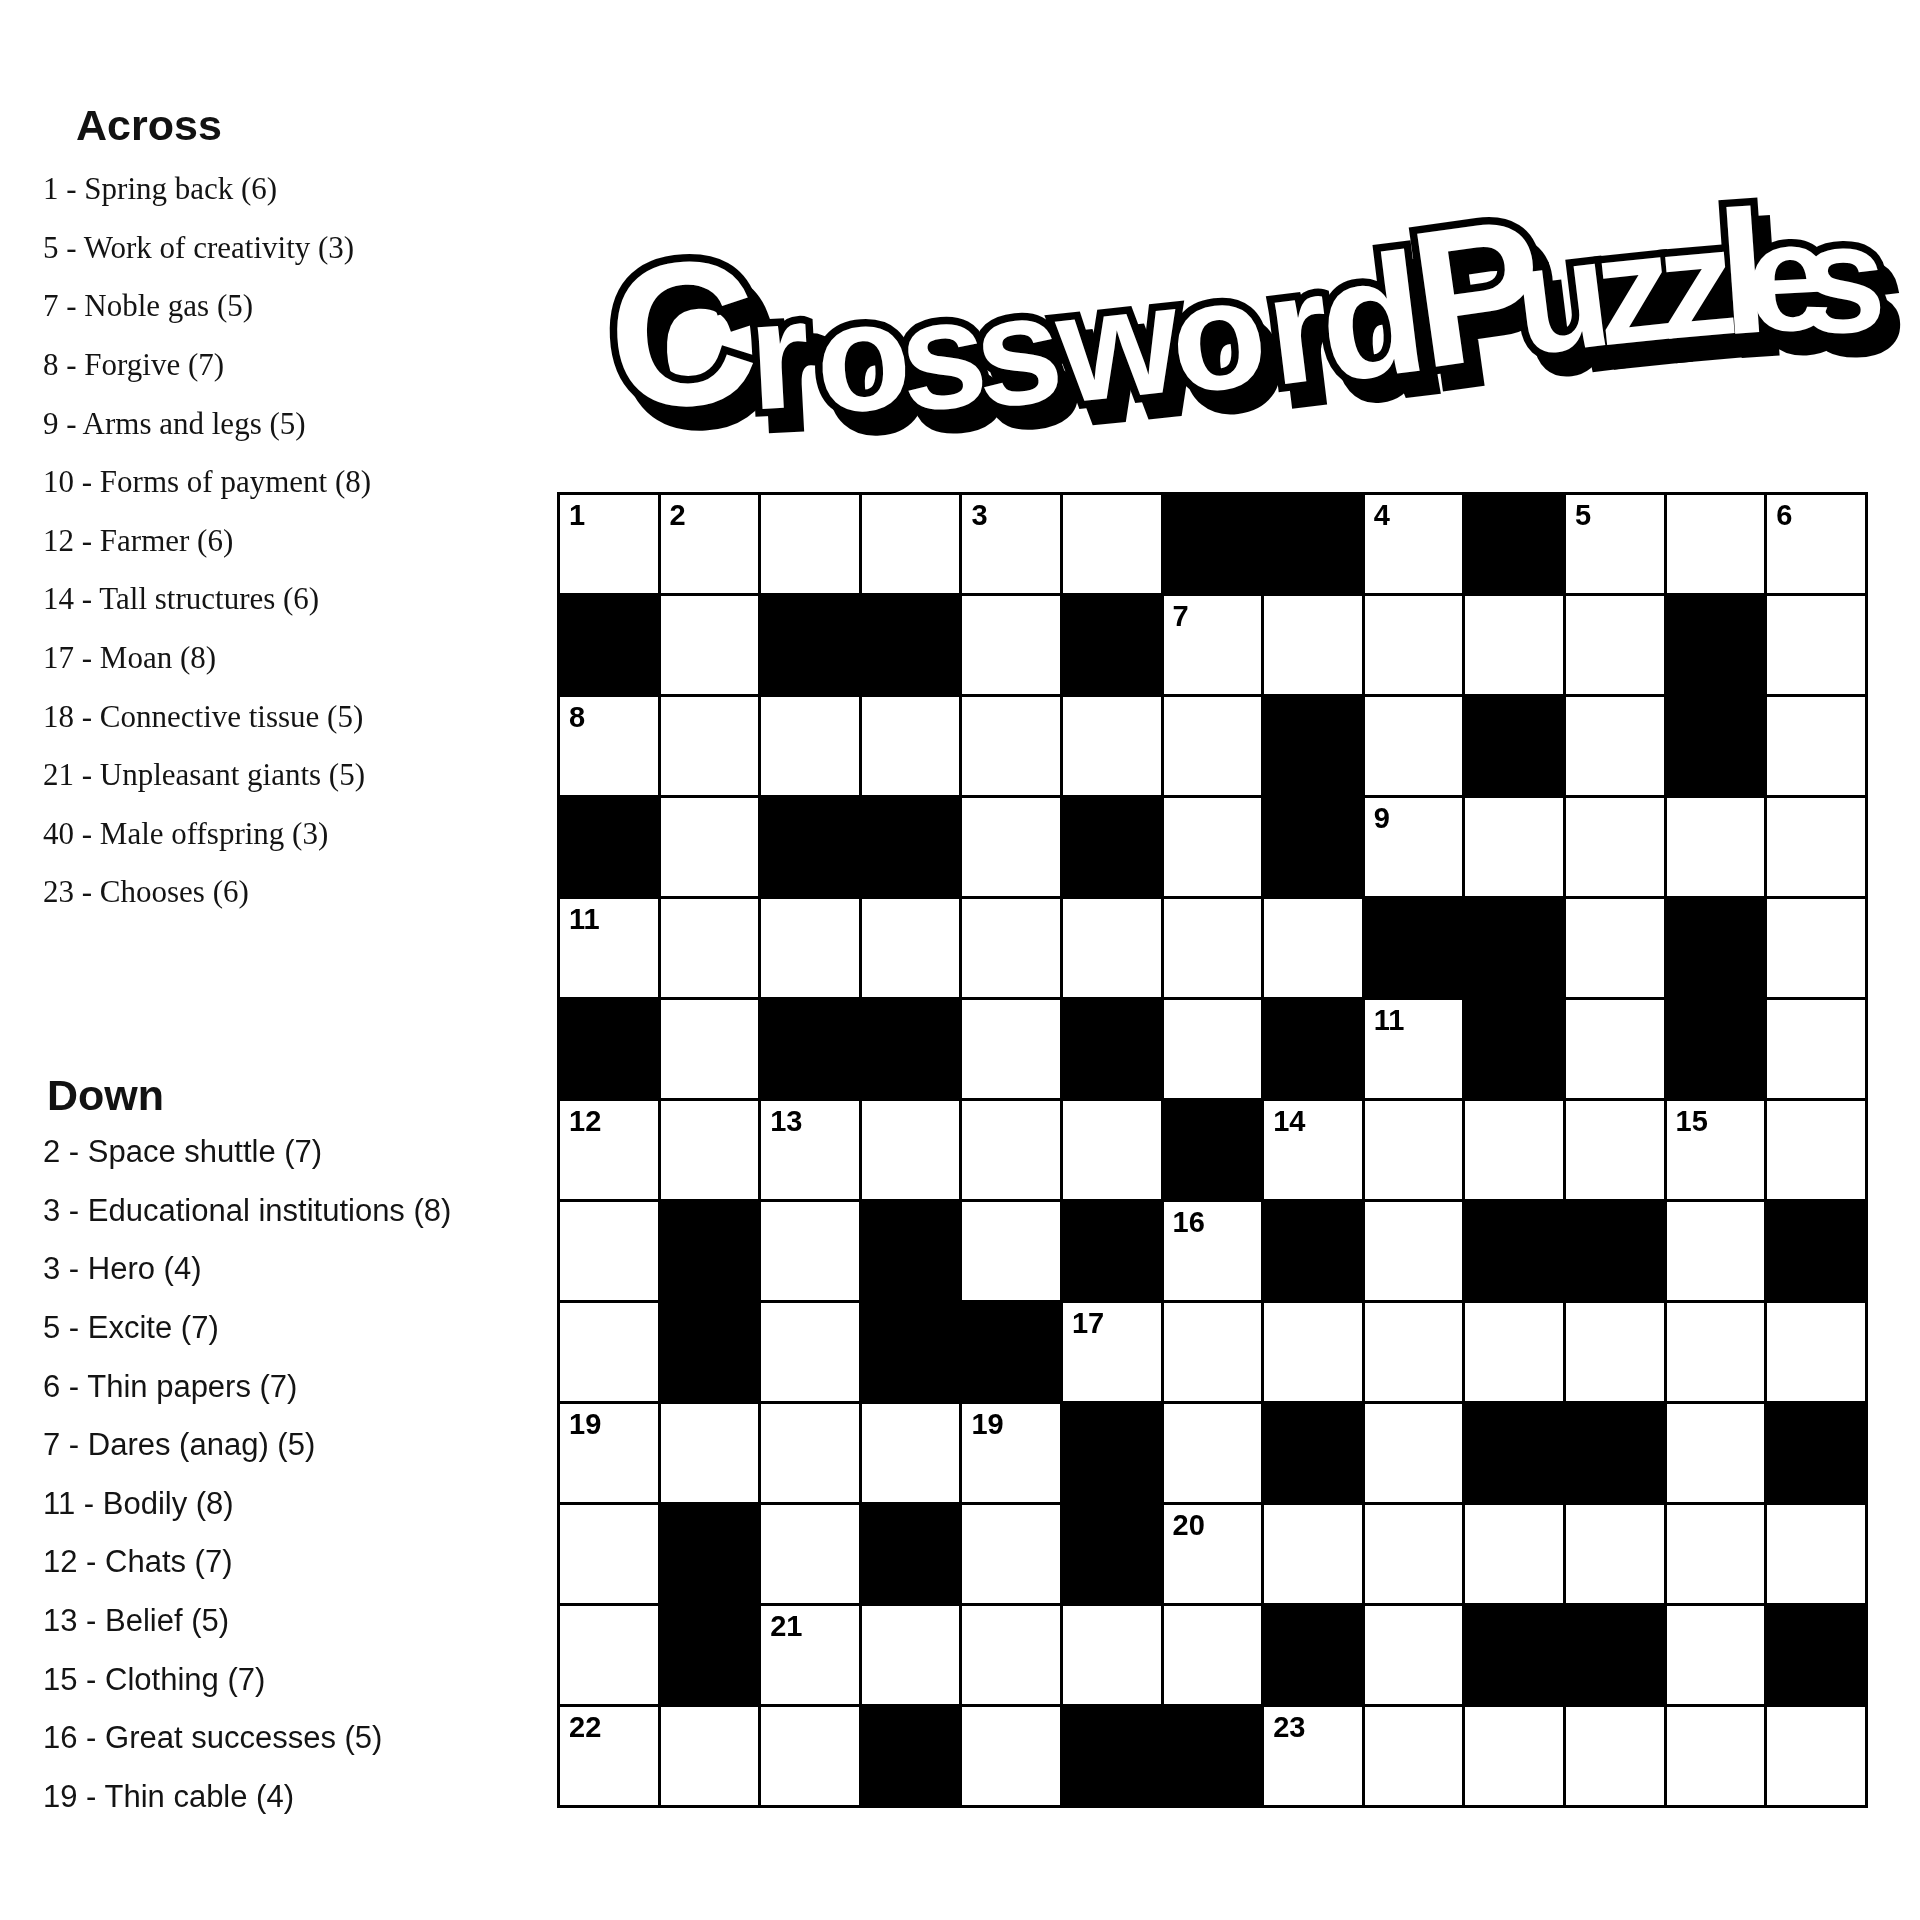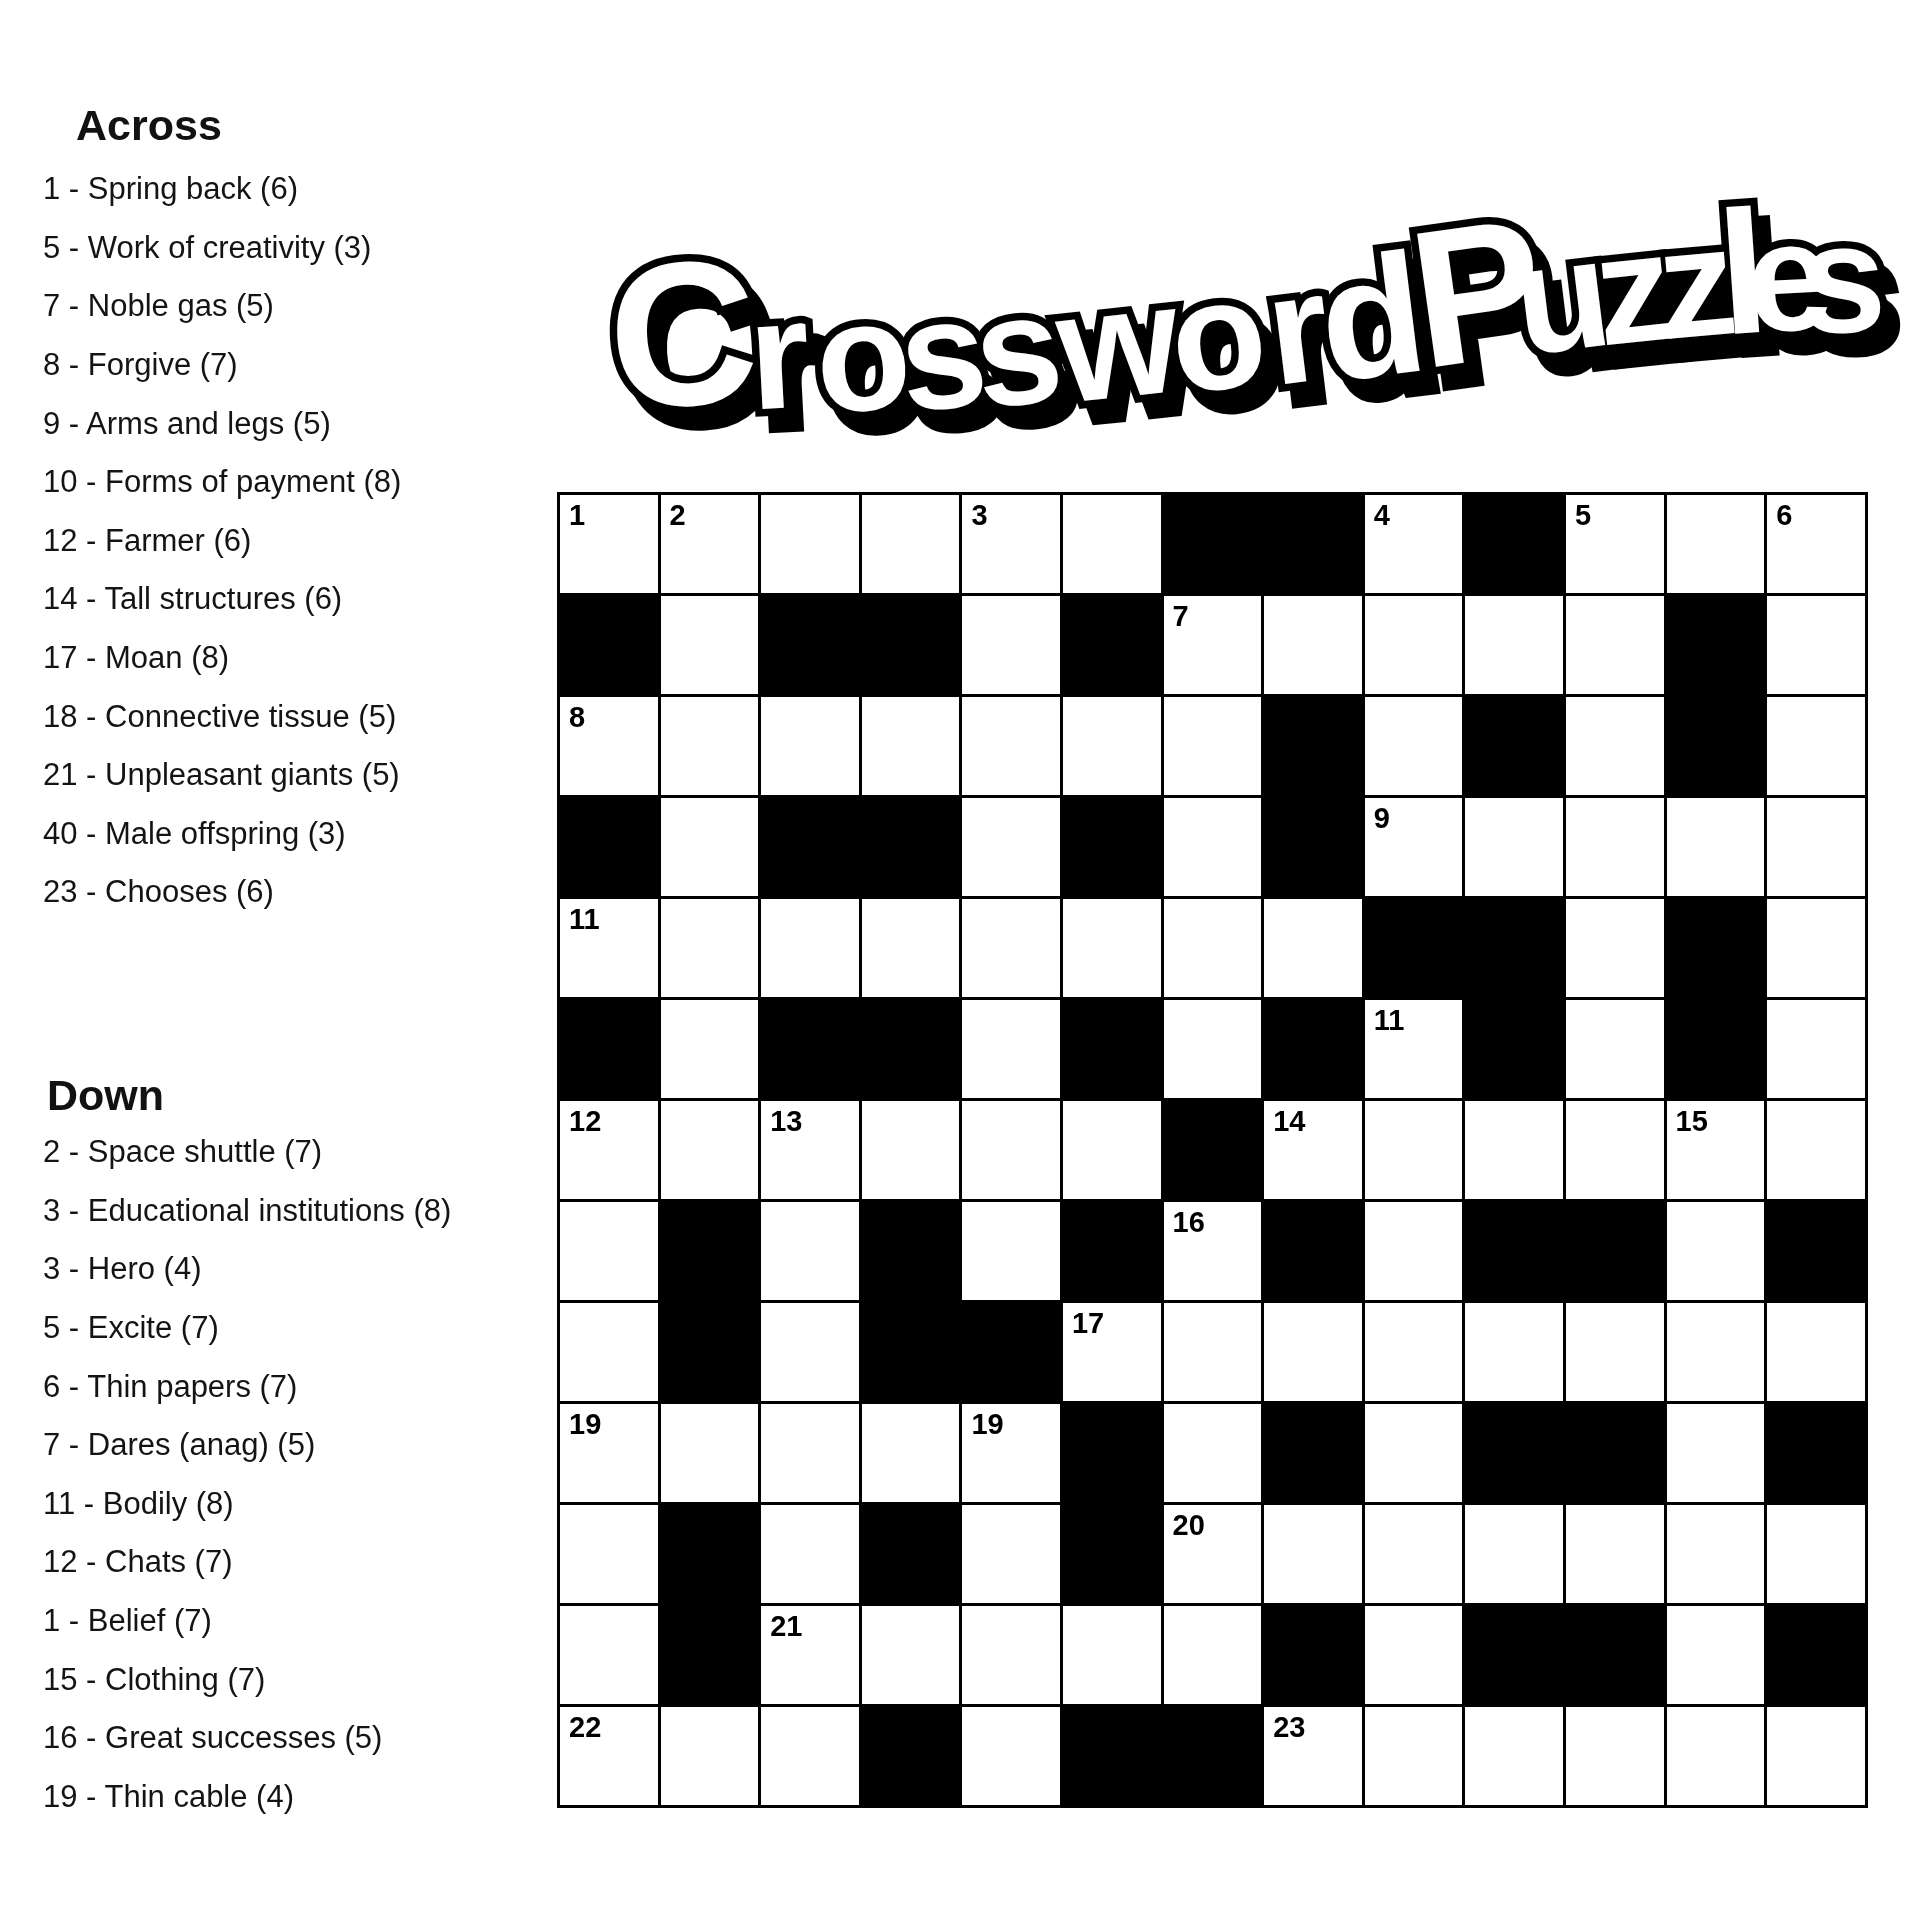--- a/index.html
+++ b/index.html
@@ -21,21 +21,21 @@
   #across-heading { left:76px; top:101px; }
   #down-heading   { left:47px; top:1071px; }
 
   .clue-list {
     position:absolute;
     left:43px;
     margin:0; padding:0;
     list-style:none;
     width:530px;
   }
-  #across-list { top:160px; }
+  #across-list { top:160px;font-family:Liberation Serif, serif; }
   #down-list   { top:1123px; }
   .clue-list li {
     height:58.6px;
     display:flex;
     align-items:center;
     font-size:31px;
     color:#141414;
     white-space:nowrap;
   }
 
@@ -101,21 +101,21 @@
 <div class="clue-heading" id="down-heading">Down</div>
 <ol class="clue-list" id="down-list">
     <li>2 - Space shuttle (7)</li>
     <li>3 - Educational institutions (8)</li>
     <li>3 - Hero (4)</li>
     <li>5 - Excite (7)</li>
     <li>6 - Thin papers (7)</li>
     <li>7 - Dares (anag) (5)</li>
     <li>11 - Bodily (8)</li>
     <li>12 - Chats (7)</li>
-    <li>1 - Belief (7)</li>
+    <li>13 - Belief (5)</li>
     <li>15 - Clothing (7)</li>
     <li>16 - Great successes (5)</li>
     <li>19 - Thin cable (4)</li>
   </ol>
 
 <div id="grid">
     <div class="cell">
       <span class="num">1</span>
     </div>
     <div class="cell">

